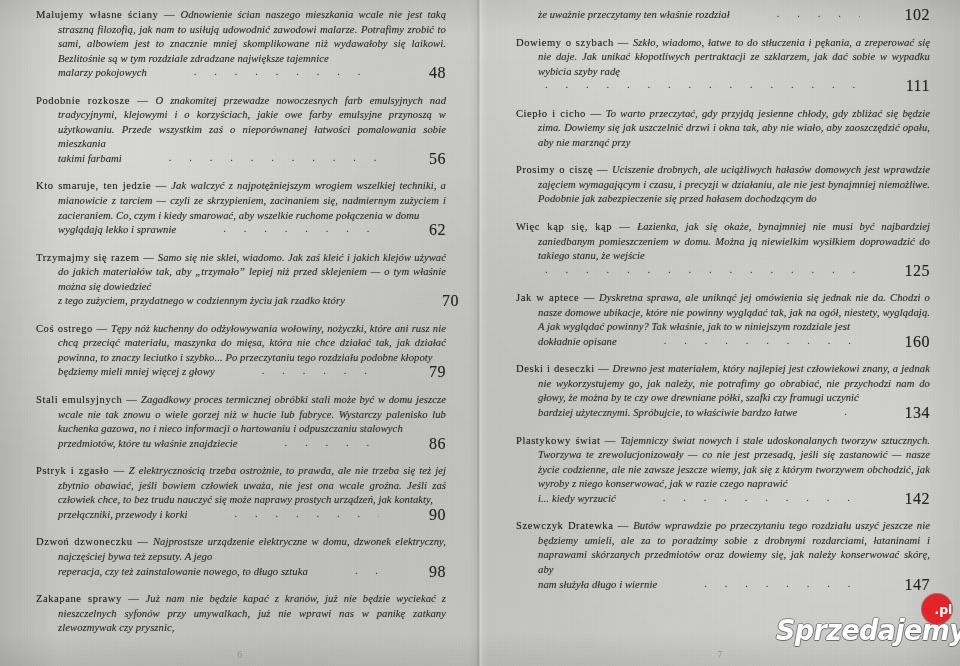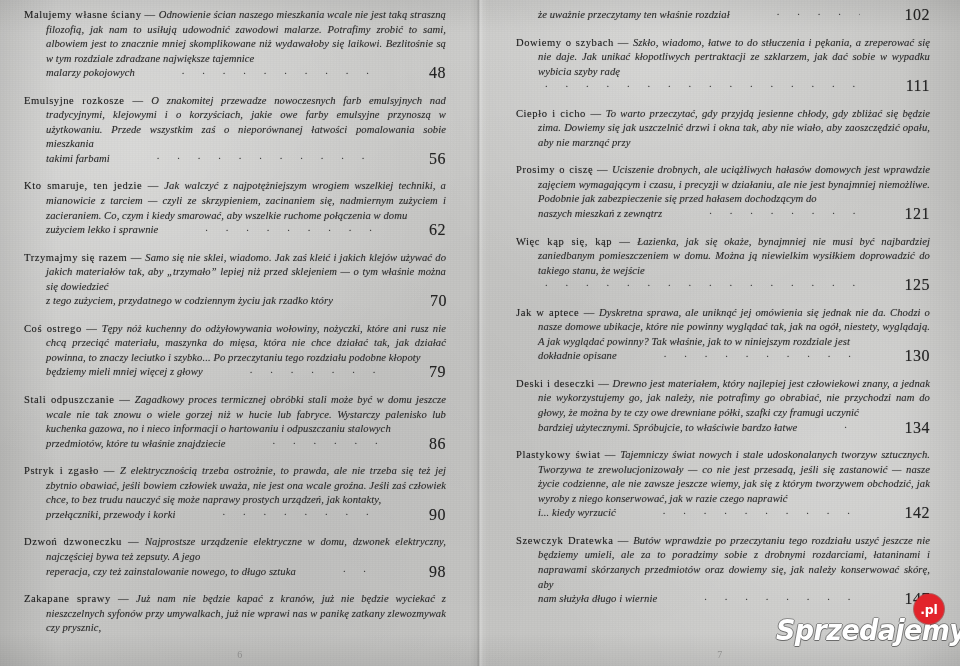--- a/index.html
+++ b/index.html
@@ -63,21 +63,21 @@
     height: 666px;
   }
 
   .page {
     position: relative;
     width: 480px;
     height: 666px;
     box-sizing: border-box;
   }
 
-  .page-left  { padding: 8px 34px 0 24px; }
+  .page-left  { padding: 8px 34px 0 36px; }
   .page-right { padding: 8px 30px 0 36px; }
 
   .toc-list {
     list-style: none;
     margin: 0;
     padding: 0;
   }
 
   
   .entry {
@@ -103,21 +103,21 @@
   .entry-dash { font-style: normal; letter-spacing: 0.4px; }
   .entry-desc {
     font-style: italic;
     letter-spacing: 0.08px;
     color: #2d2d2d;
   }
 
   
   .leader-line {
     display: flex;
-    align-items: flex-start;
+    align-items: flex-end;
     width: 100%;
     text-indent: 0;
     gap: 40px;
   }
   .leader-tail {
     font-style: italic;
     white-space: nowrap;
     letter-spacing: 0.08px;
     color: #2d2d2d;
   }
@@ -182,29 +182,29 @@
     color: #ffffff;
     text-shadow:
       0 1px 0 rgba(90,90,90,0.85),
       0 -1px 0 rgba(90,90,90,0.55),
       1px 0 0 rgba(90,90,90,0.65),
       -1px 0 0 rgba(90,90,90,0.65);
     transform: scaleY(1.06);
   }
   .watermark-badge {
     position: absolute;
-    left: 138px;
+    left: 146px;
     top: -20px;
     width: 30px;
     height: 30px;
     border-radius: 50%;
     background: #e2242b;
     display: flex;
     align-items: center;
-    justify-content: center;
+    justify-content: flex-end;
     box-shadow: 0 0 0 1px rgba(150,20,24,0.55);
   }
   .watermark-badge span {
     font-family: "DejaVu Sans", "Liberation Sans", sans-serif;
     font-weight: 700;
     font-size: 12.5px;
     color: #ffffff;
     letter-spacing: -0.2px;
   }
 </style>
@@ -215,41 +215,41 @@
 
   <div class="spread">
 
     <div class="page page-left">
       <ul class="toc-list">
           <li class="entry"><span class="entry-title">Malujemy własne ściany</span><span class="entry-dash"> — </span><span class="entry-desc">Odnowienie ścian naszego mieszkania wcale nie jest taką straszną filozofią, jak nam to usiłują udowodnić zawodowi malarze. Potrafimy zrobić to sami, albowiem jest to znacznie mniej skomplikowane niż wydawałoby się laikowi. Bezlitośnie są w tym rozdziale zdradzane największe tajemnice </span><span class="leader-line">
               <span class="leader-tail">malarzy pokojowych</span>
               <span class="leader-dots"></span>
               <span class="page-num">48</span>
             </span></li>
-          <li class="entry"><span class="entry-title">Emulsyjne rozkosze</span><span class="entry-dash"> — </span><span class="entry-desc">O znakomitej przewadze nowoczesnych farb emulsyjnych nad tradycyjnymi, klejowymi i o korzyściach, jakie owe farby emulsyjne przynoszą w użytkowaniu. Przede wszystkim zaś o nieporównanej łatwości pomalowania sobie mieszkania </span><span class="leader-line">
+          <li class="entry"><span class="entry-title">Podobnie rozkosze</span><span class="entry-dash"> — </span><span class="entry-desc">O znakomitej przewadze nowoczesnych farb emulsyjnych nad tradycyjnymi, klejowymi i o korzyściach, jakie owe farby emulsyjne przynoszą w użytkowaniu. Przede wszystkim zaś o nieporównanej łatwości pomalowania sobie mieszkania </span><span class="leader-line">
               <span class="leader-tail">takimi farbami</span>
               <span class="leader-dots"></span>
               <span class="page-num">56</span>
             </span></li>
           <li class="entry"><span class="entry-title">Kto smaruje, ten jedzie</span><span class="entry-dash"> — </span><span class="entry-desc">Jak walczyć z najpotężniejszym wrogiem wszelkiej techniki, a mianowicie z tarciem — czyli ze skrzypieniem, zacinaniem się, nadmiernym zużyciem i zacieraniem. Co, czym i kiedy smarować, aby wszelkie ruchome połączenia w domu </span><span class="leader-line">
-              <span class="leader-tail">zużyciem lekko i sprawnie</span>
+              <span class="leader-tail">wyglądają lekko i sprawnie</span>
               <span class="leader-dots"></span>
               <span class="page-num">62</span>
             </span></li>
           <li class="entry"><span class="entry-title">Trzymajmy się razem</span><span class="entry-dash"> — </span><span class="entry-desc">Samo się nie sklei, wiadomo. Jak zaś kleić i jakich klejów używać do jakich materiałów tak, aby „trzymało” lepiej niż przed sklejeniem — o tym właśnie można się dowiedzieć </span><span class="leader-line">
               <span class="leader-tail">z tego zużyciem, przydatnego w codziennym życiu jak rzadko który</span>
               <span class="leader-dots"></span>
               <span class="page-num">70</span>
             </span></li>
           <li class="entry"><span class="entry-title">Coś ostrego</span><span class="entry-dash"> — </span><span class="entry-desc">Tępy nóż kuchenny do odżyłowywania wołowiny, nożyczki, które ani rusz nie chcą przeciąć materiału, maszynka do mięsa, która nie chce działać tak, jak działać powinna, to znaczy leciutko i szybko... Po przeczytaniu tego rozdziału podobne kłopoty </span><span class="leader-line">
               <span class="leader-tail">będziemy mieli mniej więcej z głowy</span>
               <span class="leader-dots"></span>
               <span class="page-num">79</span>
             </span></li>
-          <li class="entry"><span class="entry-title">Stali odpuszczanie</span><span class="entry-dash"> — </span><span class="entry-desc">Zagadkowy proces termicznej obróbki stali może być w domu jeszcze wcale nie tak znowu o wiele gorzej niż w hucie lub fabryce. Wystarczy palenisko lub kuchenka gazowa, no i nieco informacji o hartowaniu i odpuszczaniu stalowych </span><span class="leader-line">
+          <li class="entry"><span class="entry-title">Stali emulsyjnych</span><span class="entry-dash"> — </span><span class="entry-desc">Zagadkowy proces termicznej obróbki stali może być w domu jeszcze wcale nie tak znowu o wiele gorzej niż w hucie lub fabryce. Wystarczy palenisko lub kuchenka gazowa, no i nieco informacji o hartowaniu i odpuszczaniu stalowych </span><span class="leader-line">
               <span class="leader-tail">przedmiotów, które tu właśnie znajdziecie</span>
               <span class="leader-dots"></span>
               <span class="page-num">86</span>
             </span></li>
           <li class="entry"><span class="entry-title">Pstryk i zgasło</span><span class="entry-dash"> — </span><span class="entry-desc">Z elektrycznością trzeba ostrożnie, to prawda, ale nie trzeba się też jej zbytnio obawiać, jeśli bowiem człowiek uważa, nie jest ona wcale groźna. Jeśli zaś człowiek chce, to bez trudu nauczyć się może naprawy prostych urządzeń, jak kontakty, </span><span class="leader-line">
               <span class="leader-tail">przełączniki, przewody i korki</span>
               <span class="leader-dots"></span>
               <span class="page-num">90</span>
             </span></li>
           <li class="entry"><span class="entry-title">Dzwoń dzwoneczku</span><span class="entry-dash"> — </span><span class="entry-desc">Najprostsze urządzenie elektryczne w domu, dzwonek elektryczny, najczęściej bywa też zepsuty. A jego </span><span class="leader-line">
@@ -267,33 +267,29 @@
           <li class="entry cont"><span class="leader-line">
               <span class="leader-tail">że uważnie przeczytamy ten właśnie rozdział</span>
               <span class="leader-dots"></span>
               <span class="page-num">102</span>
             </span></li>
           <li class="entry"><span class="entry-title">Dowiemy o szybach</span><span class="entry-dash"> — </span><span class="entry-desc">Szkło, wiadomo, łatwe to do stłuczenia i pękania, a zreperować się nie daje. Jak unikać kłopotliwych pertraktacji ze szklarzem, jak dać sobie w wypadku wybicia szyby radę </span><span class="leader-line">
               <span class="leader-dots"></span>
               <span class="page-num">111</span>
             </span></li>
           <li class="entry"><span class="entry-title">Ciepło i cicho</span><span class="entry-dash"> — </span><span class="entry-desc">To warto przeczytać, gdy przyjdą jesienne chłody, gdy zbliżać się będzie zima. Dowiemy się jak uszczelnić drzwi i okna tak, aby nie wiało, aby zaoszczędzić opału, aby nie marznąć przy </span></li>
-          <li class="entry"><span class="entry-title">Prosimy o ciszę</span><span class="entry-dash"> — </span><span class="entry-desc">Uciszenie drobnych, ale uciążliwych hałasów domowych jest wprawdzie zajęciem wymagającym i czasu, i precyzji w działaniu, ale nie jest bynajmniej niemożliwe. Podobnie jak zabezpieczenie się przed hałasem dochodzącym do </span><span class="leader-line">
-              <span class="leader-tail">naszych mieszkań z zewnątrz</span>
-              <span class="leader-dots"></span>
-              <span class="page-num">121</span>
-            </span></li>
+          <li class="entry"><span class="entry-title">Prosimy o ciszę</span><span class="entry-dash"> — </span><span class="entry-desc">Uciszenie drobnych, ale uciążliwych hałasów domowych jest wprawdzie zajęciem wymagającym i czasu, i precyzji w działaniu, ale nie jest bynajmniej niemożliwe. Podobnie jak zabezpieczenie się przed hałasem dochodzącym do </span></li>
           <li class="entry"><span class="entry-title">Więc kąp się, kąp</span><span class="entry-dash"> — </span><span class="entry-desc">Łazienka, jak się okaże, bynajmniej nie musi być najbardziej zaniedbanym pomieszczeniem w domu. Można ją niewielkim wysiłkiem doprowadzić do takiego stanu, że wejście </span><span class="leader-line">
               <span class="leader-dots"></span>
               <span class="page-num">125</span>
             </span></li>
           <li class="entry"><span class="entry-title">Jak w aptece</span><span class="entry-dash"> — </span><span class="entry-desc">Dyskretna sprawa, ale uniknąć jej omówienia się jednak nie da. Chodzi o nasze domowe ubikacje, które nie powinny wyglądać tak, jak na ogół, niestety, wyglądają. A jak wyglądać powinny? Tak właśnie, jak to w niniejszym rozdziale jest </span><span class="leader-line">
               <span class="leader-tail">dokładnie opisane</span>
               <span class="leader-dots"></span>
-              <span class="page-num">130</span>
+              <span class="page-num">160</span>
             </span></li>
           <li class="entry"><span class="entry-title">Deski i deseczki</span><span class="entry-dash"> — </span><span class="entry-desc">Drewno jest materiałem, który najlepiej jest człowiekowi znany, a jednak nie wykorzystujemy go, jak należy, nie potrafimy go obrabiać, nie przychodzi nam do głowy, że można by te czy owe drewniane półki, szafki czy framugi uczynić </span><span class="leader-line">
               <span class="leader-tail">bardziej użytecznymi. Spróbujcie, to właściwie bardzo łatwe</span>
               <span class="leader-dots"></span>
               <span class="page-num">134</span>
             </span></li>
           <li class="entry"><span class="entry-title">Plastykowy świat</span><span class="entry-dash"> — </span><span class="entry-desc">Tajemniczy świat nowych i stale udoskonalanych tworzyw sztucznych. Tworzywa te zrewolucjonizowały — co nie jest przesadą, jeśli się zastanowić — nasze życie codzienne, ale nie zawsze jeszcze wiemy, jak się z którym tworzywem obchodzić, jak wyroby z niego konserwować, jak w razie czego naprawić </span><span class="leader-line">
               <span class="leader-tail">i... kiedy wyrzucić</span>
               <span class="leader-dots"></span>
               <span class="page-num">142</span>

